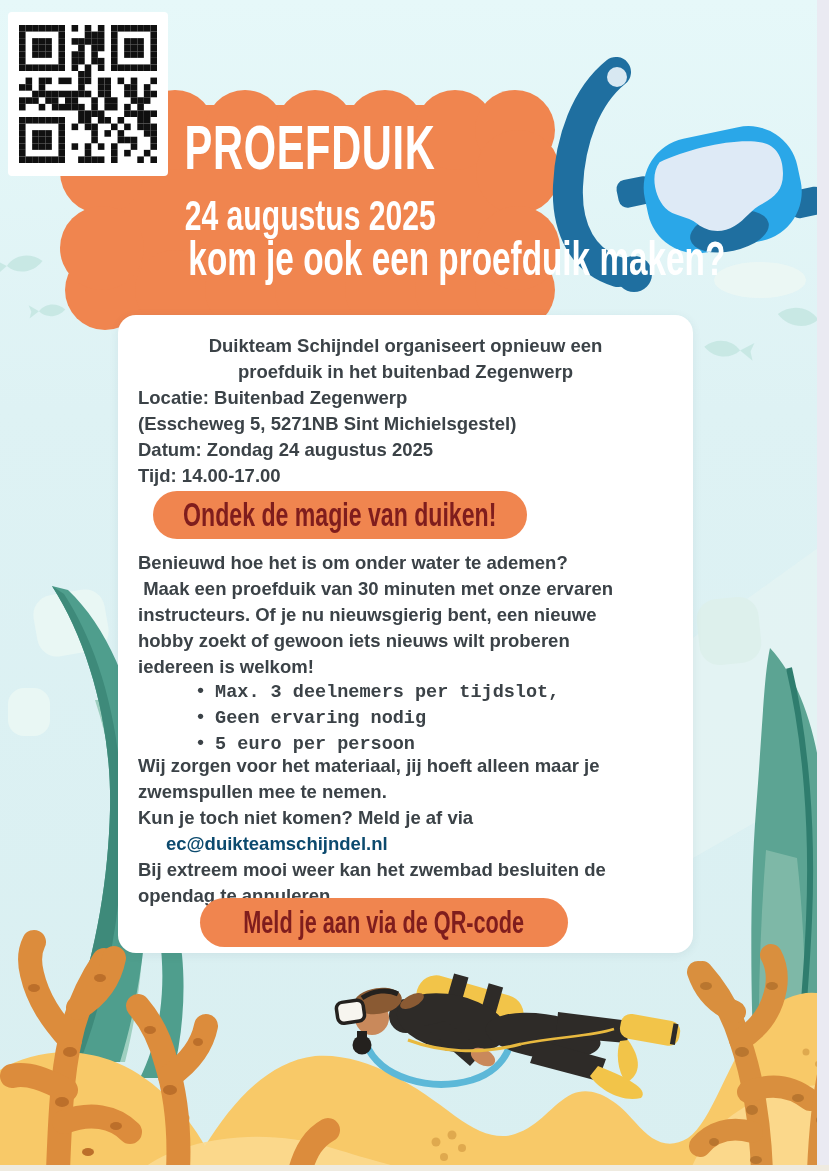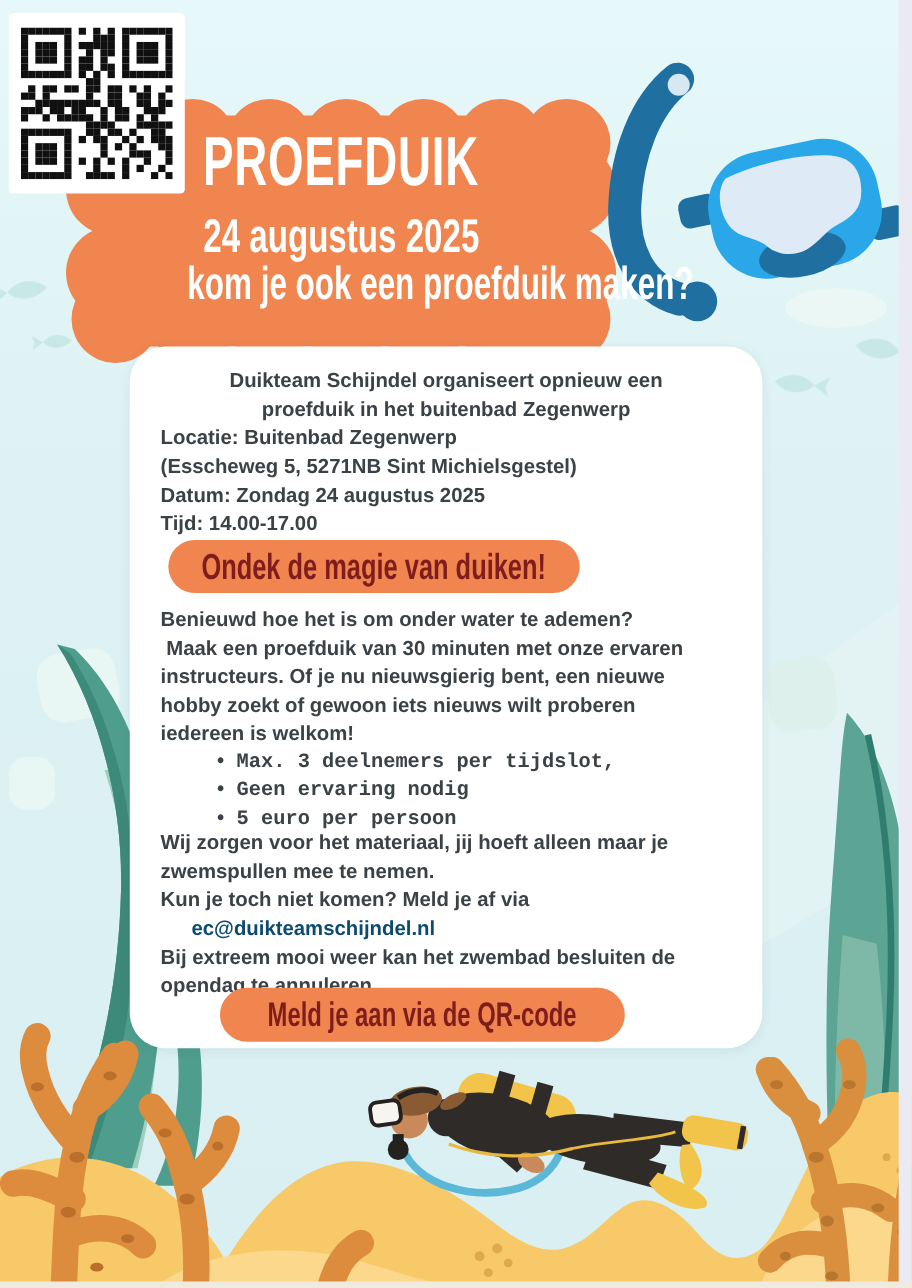--- a/index.html
+++ b/index.html
@@ -12,31 +12,31 @@
   
   .qr-box{position:absolute;left:8px;top:12px;width:160px;height:164px;background:#ffffff;border-radius:4px;}
   .qr-box svg{position:absolute;left:11px;top:13px;}
   
   .header-text{position:absolute;left:62px;top:0;width:496px;color:#ffffff;text-align:center;}
   .cond{display:inline-block;white-space:nowrap;font-weight:bold;}
   .h-title{position:absolute;left:0;top:114px;width:100%;font-size:63px;line-height:66px;}
   .h-title .cond{transform:scaleX(.66);letter-spacing:1px;}
   .h-date{position:absolute;left:0;top:192px;width:100%;font-size:43px;line-height:46px;}
   .h-date .cond{transform:scaleX(.70);}
-  .h-tag{position:absolute;left:0;top:234px;width:100%;font-size:42px;line-height:48px;}
+  .h-tag{position:absolute;left:0;top:234px;width:100%;font-size:49px;line-height:48px;}
   .h-tag .cond{transform:scaleX(.68);}
   
   .card{
     position:absolute;left:118px;top:315px;width:575px;height:638px;
-    background:#ffffff;border-radius:32px;box-shadow:0 2px 10px rgba(40,80,90,.08);
+    background:#ffffff;border-radius:18px;box-shadow:0 2px 10px rgba(40,80,90,.08);
     color:#3b4247;
   }
   .tl{position:absolute;white-space:pre;font-weight:bold;font-size:18.5px;line-height:26px;}
   .center-line{left:0;width:100%;text-align:center;}
-  .left-line{left:28px;text-align:right;}
+  .left-line{left:20px;text-align:right;}
   .bullet-line{left:77px;font-family:Liberation Mono, monospace;}
   .bullet-line .dot{margin-right:9px;}
   .pill{
     position:absolute;background:#f0854f;border-radius:26px;
     display:flex;align-items:center;justify-content:center;
     color:#7f1d1d;cursor:pointer;
   }
   .pill .cond{font-size:33px;transform:scaleX(.70);}
   .pill-discover{left:35px;top:176px;width:374px;height:48px;}
   .pill-signup{left:82px;top:583px;width:368px;height:49px;}

